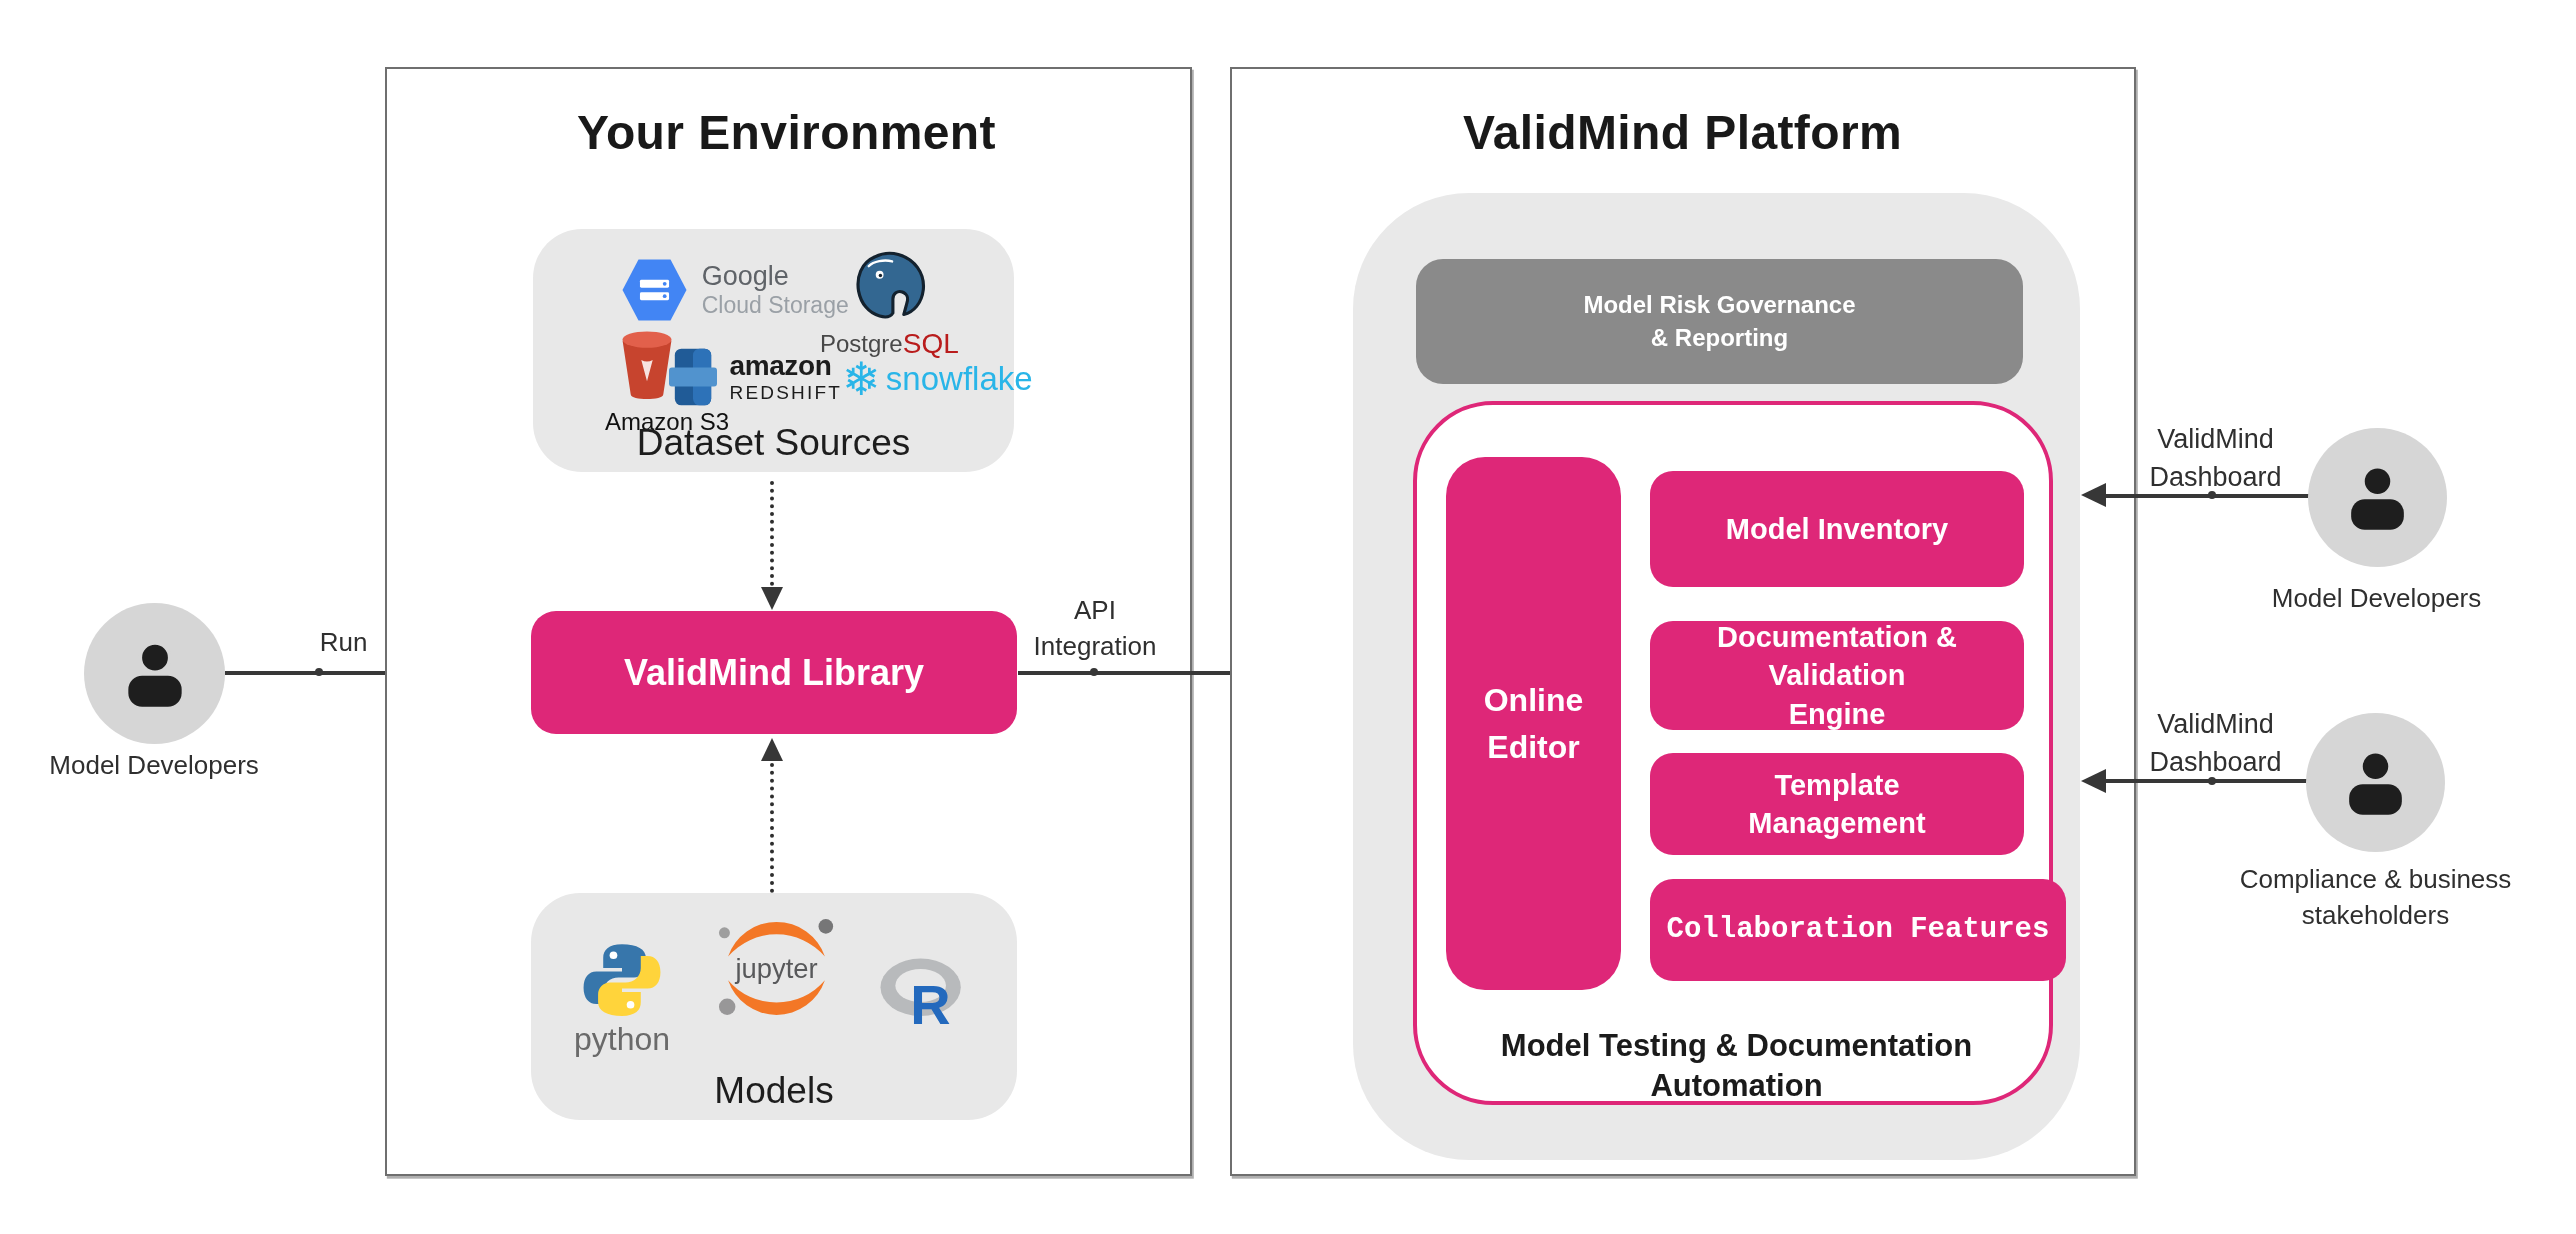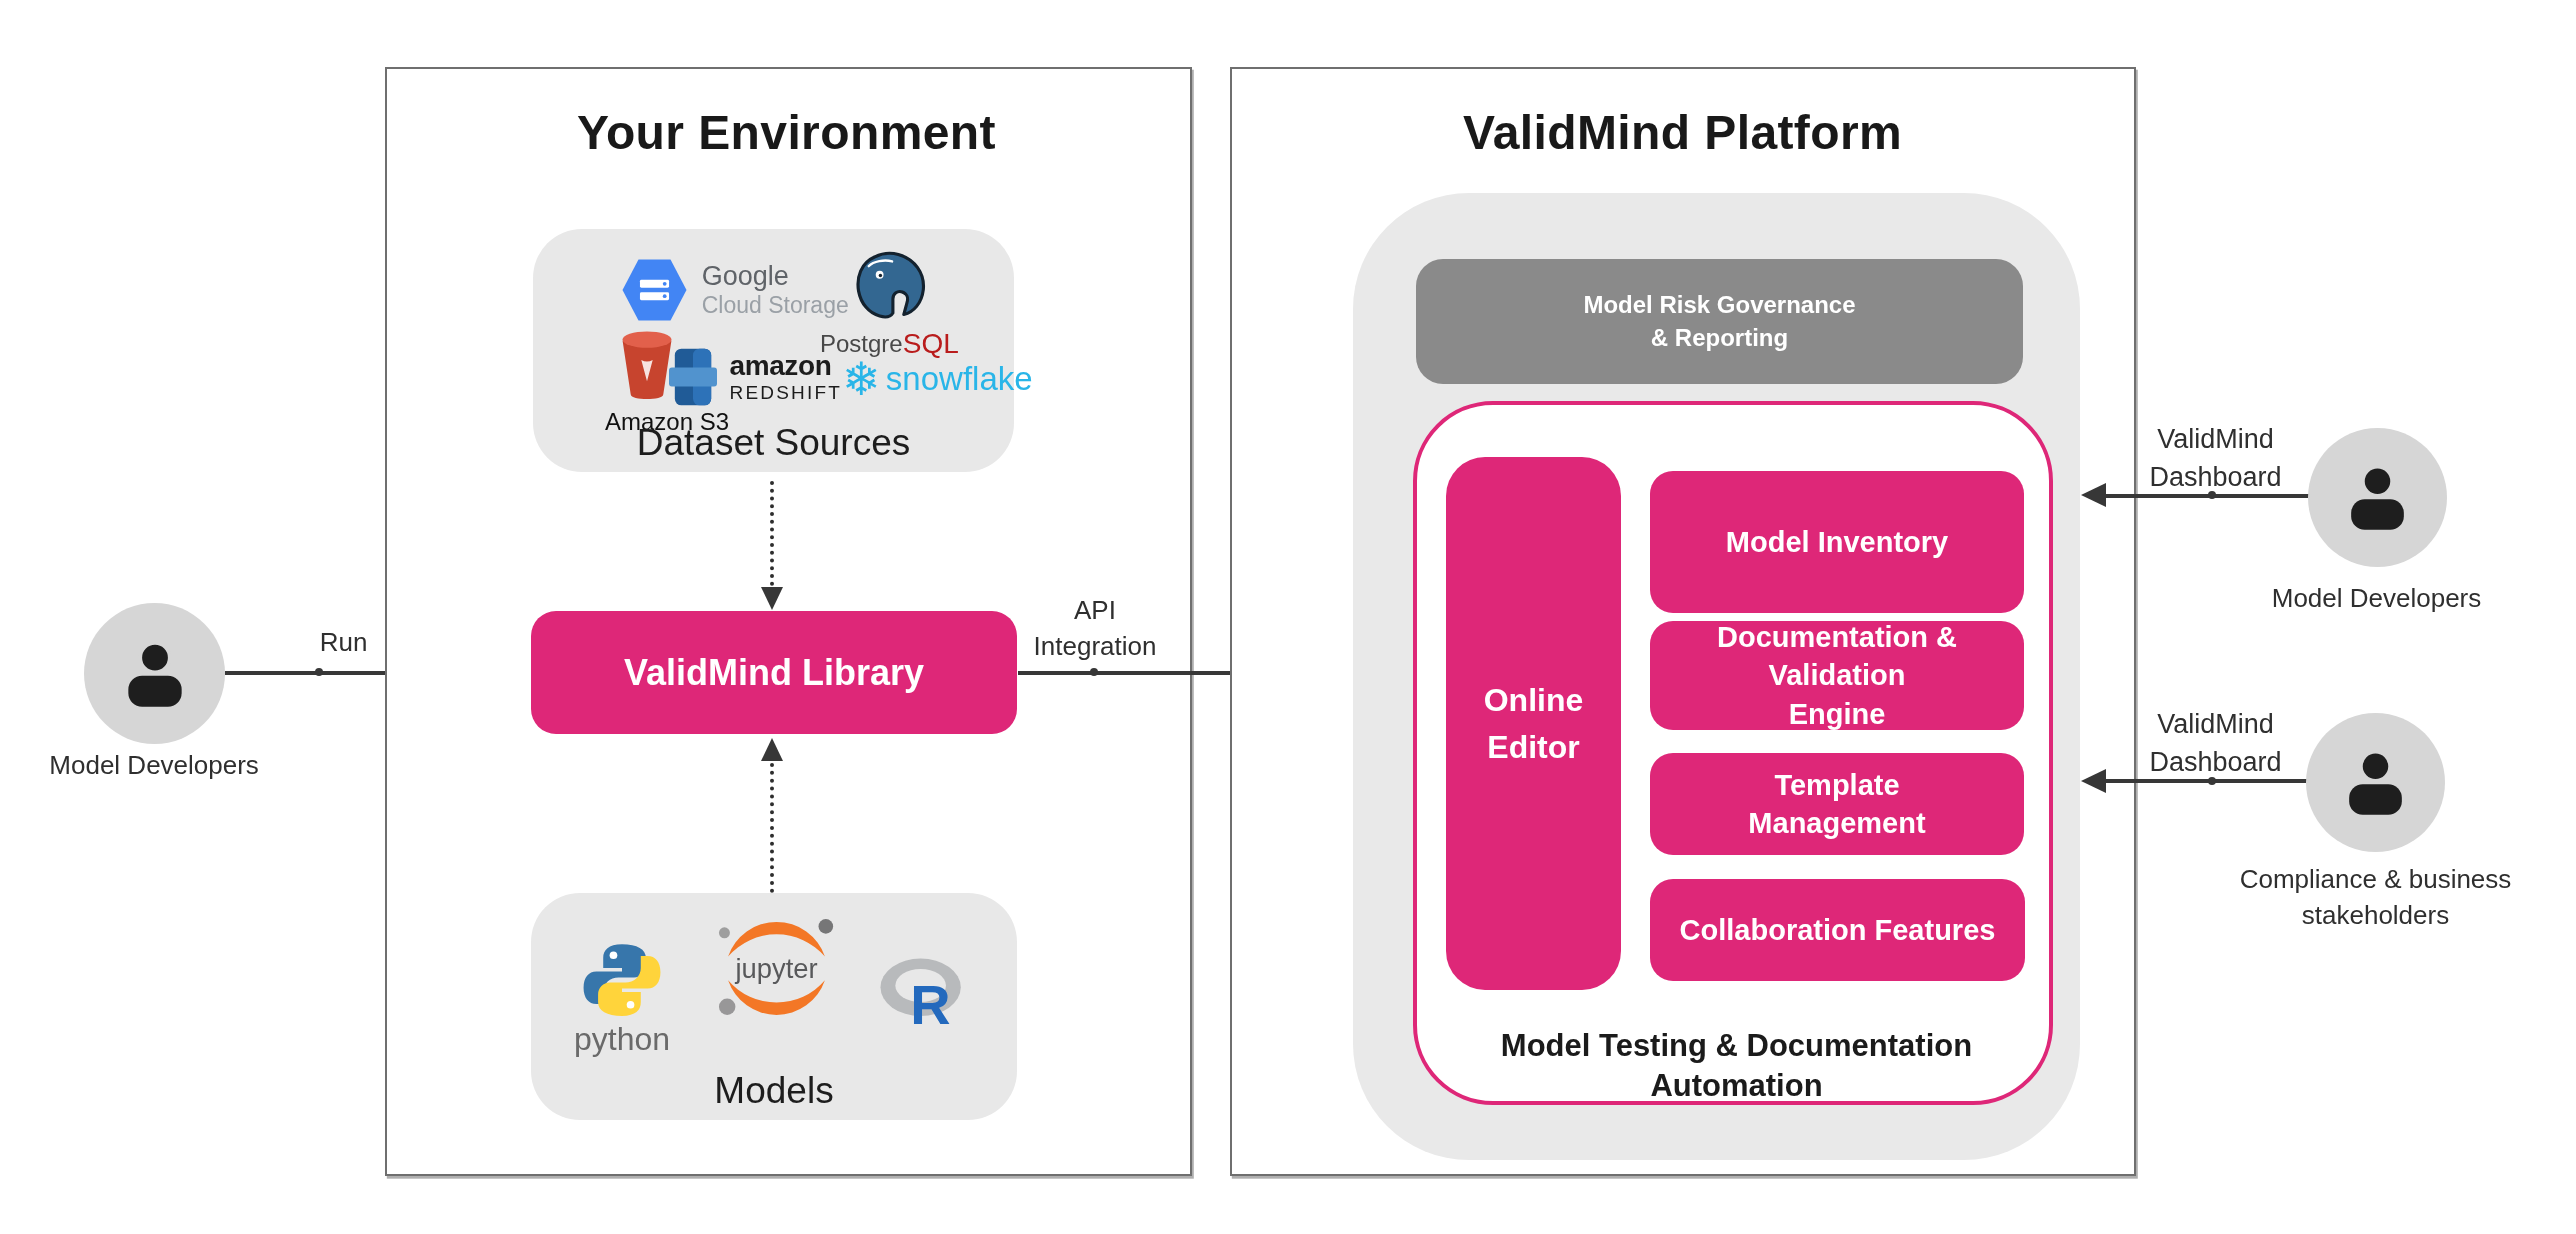--- a/index.html
+++ b/index.html
@@ -189,33 +189,33 @@
   <span>&amp; Reporting</span>
 </div>
 
 <div class="abs whitebox" style="left:1413px;top:401px;width:640px;height:704px;box-sizing:border-box;"></div>
 
 <div class="abs pink center col" style="left:1446px;top:457px;width:175px;height:533px;border-radius:39px;font-size:32px;line-height:1.45;">
   <span>Online</span>
   <span>Editor</span>
 </div>
 
-<div class="abs pink feature center col" style="left:1650px;top:471px;width:374px;height:142px;">
+<div class="abs pink feature center col" style="left:1650px;top:471px;width:374px;height:116px;">
   <span>Model Inventory</span>
   <span></span>
 </div>
 <div class="abs pink feature center col" style="left:1650px;top:621px;width:374px;height:109px;">
   <span>Documentation &amp; Validation</span>
   <span>Engine</span>
 </div>
 <div class="abs pink feature center col" style="left:1650px;top:753px;width:374px;height:102px;">
   <span>Template</span>
   <span>Management</span>
 </div>
-<div class="abs pink feature center col" style="left:1650px;top:879px;width:375px;height:102px;">
+<div class="abs pink feature center col" style="left:1650px;top:879px;width:416px;height:102px;font-family:Liberation Mono, monospace;">
   <span>Collaboration Features</span>
   <span></span>
 </div>
 
 <div class="abs center col" style="left:1451px;top:1026px;width:571px;font-size:31px;font-weight:700;color:#1b1b1b;line-height:1.3;">
   <span>Model Testing &amp; Documentation</span>
   <span>Automation</span>
 </div>
 
 <div class="abs lbl center col" style="left:2122px;top:421px;width:187px;font-size:27px;">

